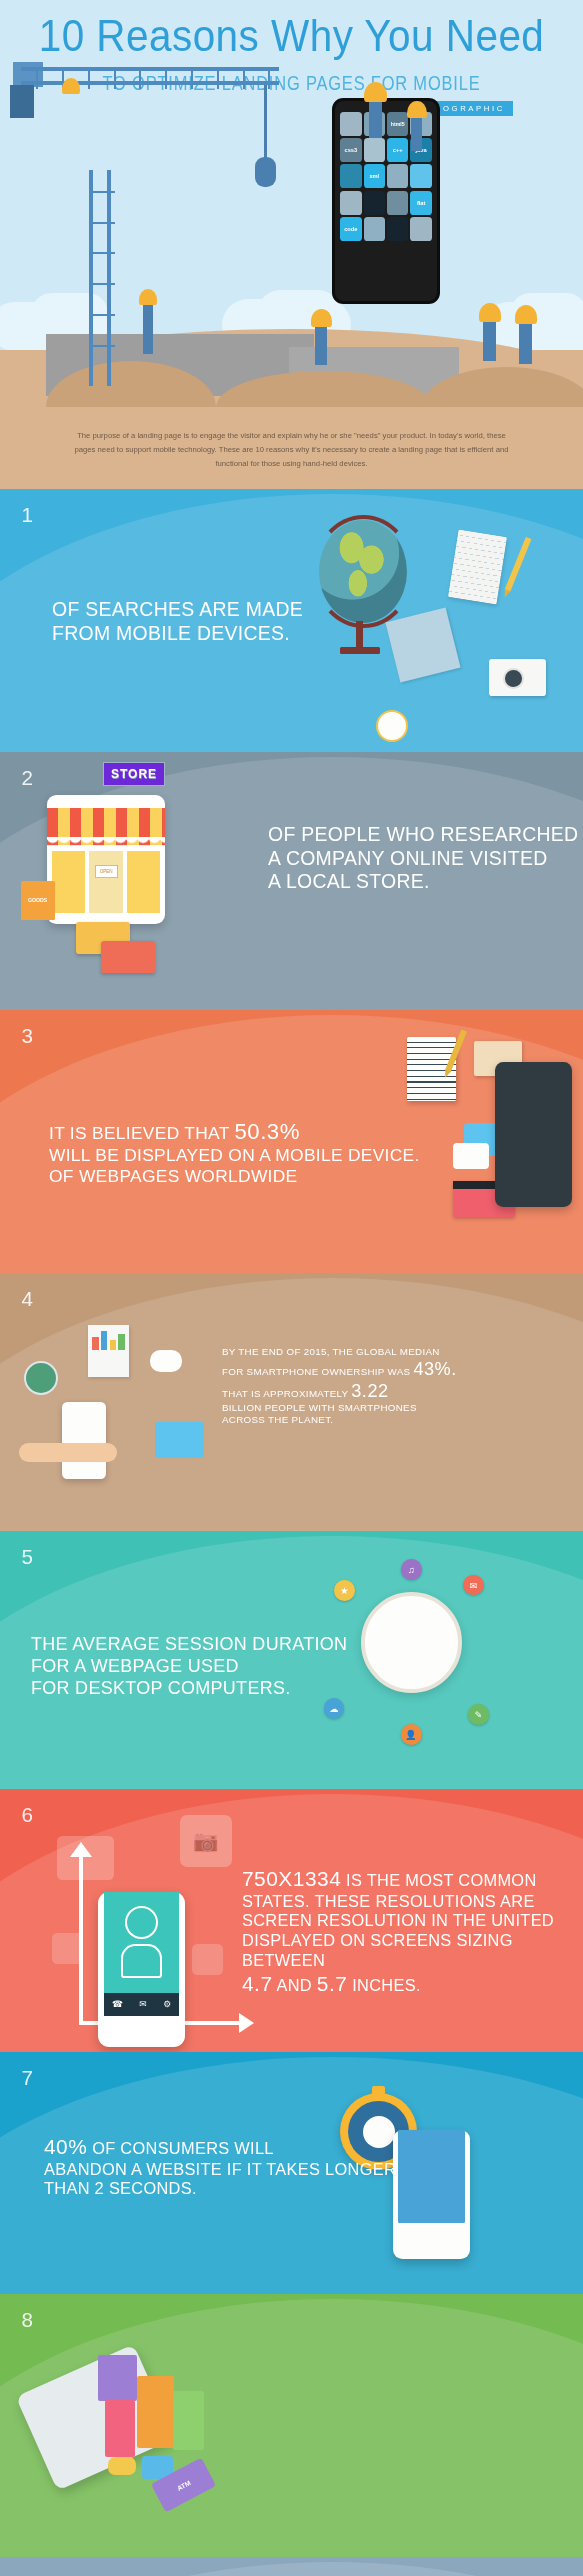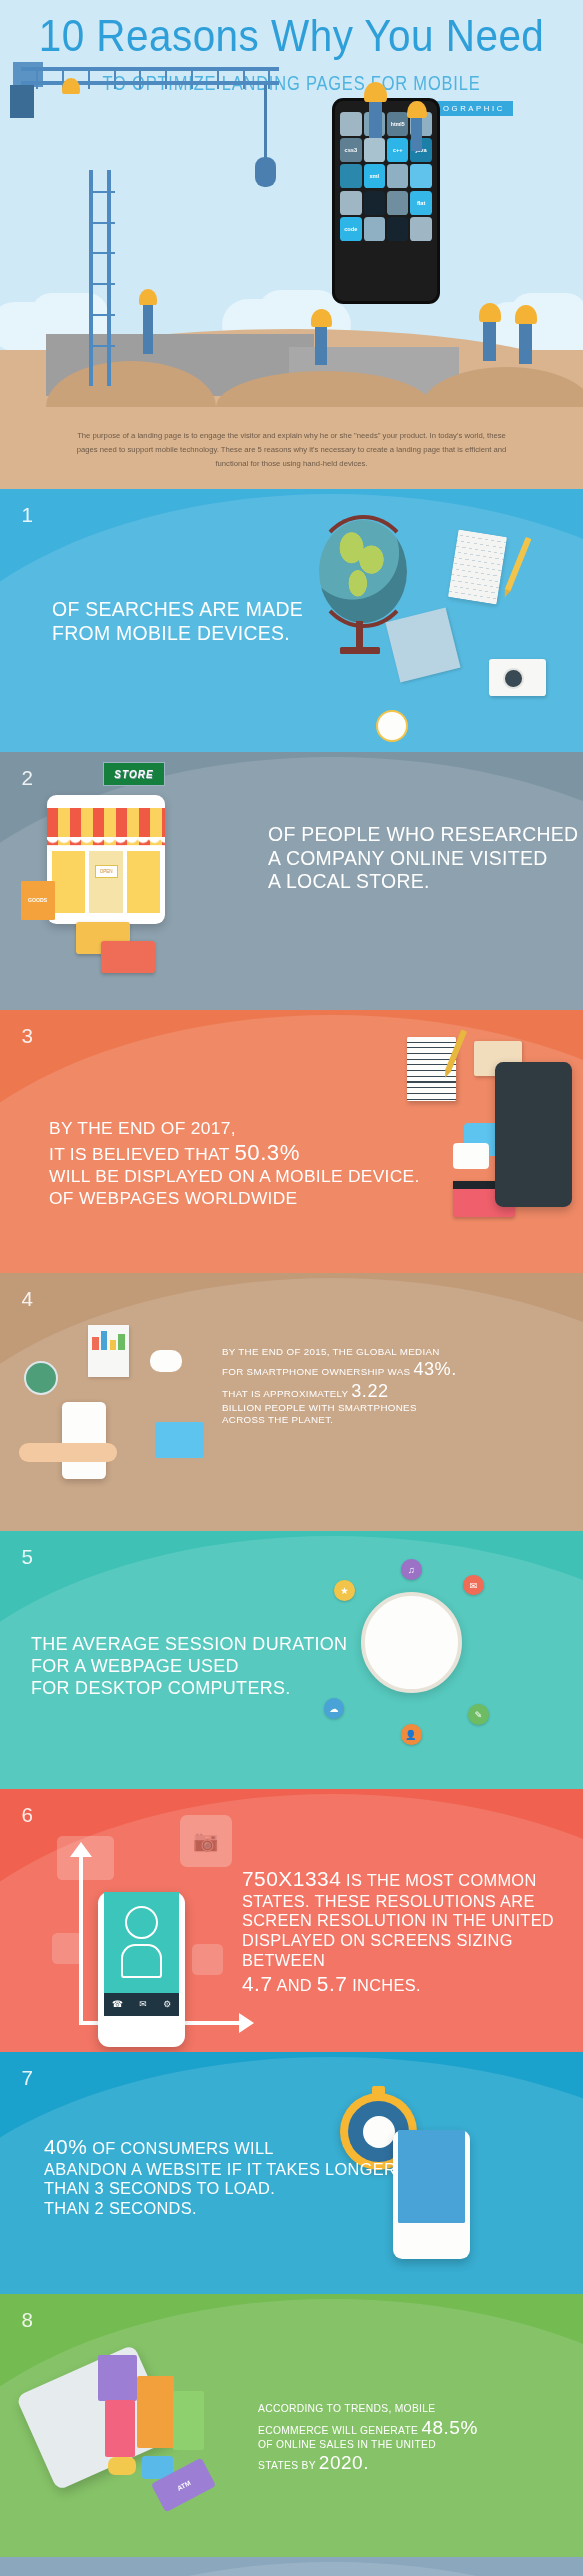--- a/index.html
+++ b/index.html
@@ -264,25 +264,24 @@
     background: #fdfdfb; border: 2.6px solid #f3c44a;
   }
 
   .storefront { width: 118px; height: 129px; background:#fff; border-radius:9.3px; box-shadow:0 3.1px 8.2px rgba(0,0,0,.18);}
   .awning { height: 29px; background: repeating-linear-gradient(90deg,#f05a44 0 11.3px,#fcd25f 11.3px 23px); }
   .awning-scal { height: 8.2px; background: repeating-linear-gradient(90deg,#f05a44 0 11.3px,#fcd25f 11.3px 23px);
     -webkit-mask-image: radial-gradient(circle 5.7px at 5.7px 0, transparent 5.7px, #000 6.2px);
     mask-image: radial-gradient(circle 5.7px at 5.7px 0, transparent 5.7px, #000 6.2px);
     -webkit-mask-size: 11.3px 8.2px; mask-size: 11.3px 8.2px; }
   .store-sign {
-    width: 62px; height: 24px; background: #15803d; border: 1.5px solid #9fb4c2;
+    width: 62px; height: 24px; background: #6d28d9; border: 1.5px solid #9fb4c2;
     display:flex; align-items:center; justify-content:center;
-    color:#fff; font-weight:bold; letter-spacing:1px; font-size:10px;
+    color:#fff; font-weight:bold; letter-spacing:1px; font-size:12px;
     text-shadow:0.5px 0.5px 0 #8fa6b5;
-    font-style:italic;
   }
   .shopbag { width: 34px; height: 39px; background: #f4a33c; border-radius: 1.5px; }
   .creditcard { width: 54px; height: 32px; border-radius: 3.1px; box-shadow:0 1.5px 3.6px rgba(0,0,0,.2); }
 
   .doc-sheet { width: 49px; height: 64px; background:#fdfdfc; border-radius:1.5px;
     box-shadow: 1.5px 2.1px 4.6px rgba(0,0,0,.18);
     background-image: repeating-linear-gradient(#fdfdfc 0 4.6px, #3a4a55 4.6px 5.7px); }
   .envelope { width: 48px; height: 35px; background:#f1dcbc; border-radius:2.1px; box-shadow:1px 1.5px 3.6px rgba(0,0,0,.18);}
   .bigphone { width: 77px; height: 145px; background:#2f3a41; border-radius:8.2px; box-shadow:0 3.1px 8.2px rgba(0,0,0,.22);}
   .chatbub { width: 47px; height: 33px; border-radius: 4.1px; }
@@ -401,21 +400,21 @@
     </div>
     <div style="position:absolute;left:515px;top:305px;">
       <div class="helmet" style="width:21.6px;height:18.5px;"></div>
       <div class="worker-body" style="width:13.4px;height:40px;margin-left:4.1px;"></div>
     </div>
     <div style="position:absolute;left:139px;top:289px;">
       <div class="helmet" style="width:17.5px;height:15.5px;"></div>
       <div class="worker-body" style="width:10.3px;height:49px;margin-left:3.6px;"></div>
     </div>
 
-    <p class="intro">The purpose of a landing page is to engage the visitor and explain why he or she "needs" your product. In today's world, these pages need to support mobile technology. These are 5 reasons why it's necessary to create a landing page that is efficient and functional for those using hand-held devices.</p>
+    <p class="intro">The purpose of a landing page is to engage the visitor and explain why he or she "needs" your product. In today's world, these pages need to support mobile technology. These are 10 reasons why it's necessary to create a landing page that is efficient and functional for those using hand-held devices.</p>
   </section>
 
   <section class="sec" style="height:263px;background:#3fb1dd;">
     <div class="sec-arc"></div>
     <div class="sec-num">1</div>
     <div class="sec-art" style="left:319px;top:31px;">
       <div class="globe"></div>
         <div class="globe-ring"></div>
       <div class="globe-stand"></div>
         <div class="globe-base"></div>
@@ -500,21 +499,20 @@
       </div>
     <div class="sec-art" style="left:453px;top:165px;">
         <div class="creditcard" style="background:#ef5f6c;height:36px;width:62px;">
           <div style="height:8.2px;background:#20262b;margin-top:6.2px"></div>
         </div>
       </div>
     <div class="sec-art" style="left:495px;top:52px;">
         <div class="bigphone"></div>
       </div>
     <div class="sec-text" style="left:49px;top:108px;font-size:12px;">
-        <div><span class="md">BY THE END OF 2017,</span></div>
         <div><span class="md">IT IS BELIEVED THAT </span><span class="lg">50.3%</span></div>
         <div><span class="md">WILL BE DISPLAYED ON A MOBILE DEVICE.</span></div>
         <div><span class="md">OF WEBPAGES WORLDWIDE</span></div>
       </div>
   </section>
 
   <section class="sec" style="height:258px;background:#c19a78;">
     <div class="sec-arc"></div>
     <div class="sec-num">4</div>
     <div class="sec-art" style="left:24px;top:88px;">
@@ -626,21 +624,20 @@
       <div style="position:absolute;left:32px;top:-7.2px;width:13.4px;height:9.3px;background:#f7b733;border-radius:2.1px"></div>
     </div>
     <div class="sec-art" style="left:393px;top:67px;">
       <div style="width:77px;height:129px;background:#fdfdfb;border-radius:9.3px;box-shadow:0 4.1px 9.3px rgba(0,0,0,.2)">
         <div style="margin:11.3px 5.2px;height:93px;background:#4aa3d6;border-radius:1.5px"></div>
       </div>
     </div>
     <div class="sec-text" style="left:44px;top:82px;font-size:11.3px;">
         <div><span class="lg">40%</span><span class="md"> OF CONSUMERS WILL</span></div>
         <div><span class="md">ABANDON A WEBSITE IF IT TAKES LONGER</span></div>
-        <div><span class="md">THAN 3 SECONDS TO LOAD.</span></div>
         <div><span class="md">THAN 2 SECONDS.</span></div>
       </div>
   </section>
 
   <section class="sec" style="height:263px;background:#74bb52;">
     <div class="sec-arc"></div>
     <div class="sec-num">8</div>
     <div class="sec-art" style="left:31px;top:72px;">
       <div class="ecom-phone"></div>
     </div>
@@ -648,26 +645,20 @@
       <div class="isoblock" style="left:0;top:0;width:39px;height:46px;background:#9c7fd4"></div>
       <div class="isoblock" style="left:7.2px;top:45px;width:30px;height:57px;background:#f2637f"></div>
       <div class="isoblock" style="left:39px;top:20.6px;width:37px;height:72px;background:#f2a03c"></div>
       <div class="isoblock" style="left:75px;top:36px;width:31px;height:59px;background:#8fd06e"></div>
       <div class="isoblock" style="left:10.3px;top:102px;width:28px;height:17.5px;background:#f2c94c;border-radius:7.2px"></div>
       <div class="isoblock" style="left:44px;top:101px;width:31px;height:23px;background:#59b9e8;border-radius:3.1px"></div>
     </div>
     <div class="sec-art" style="left:155px;top:175px;">
       <div style="width:57px;height:32px;background:#9c7fd4;border-radius:4.1px;transform:rotate(-28deg);color:#fff;font-size:6.7px;font-weight:bold;display:flex;align-items:center;justify-content:center;">ATM</div>
     </div>
-    <div class="sec-text" style="left:258px;top:109px;font-size:10.3px;">
-        <div><span>ACCORDING TO TRENDS, MOBILE</span></div>
-        <div><span>ECOMMERCE WILL GENERATE </span><span class="lg">48.5%</span></div>
-        <div><span>OF ONLINE SALES IN THE UNITED</span></div>
-        <div><span>STATES BY </span><span class="lg">2020.</span></div>
-      </div>
   </section>
 
   <section class="sec" style="height:263px;background:#8ba7bd;">
     <div class="sec-arc"></div>
     <div class="sec-num">9</div>
 
   </section>
 
 </div>
 

